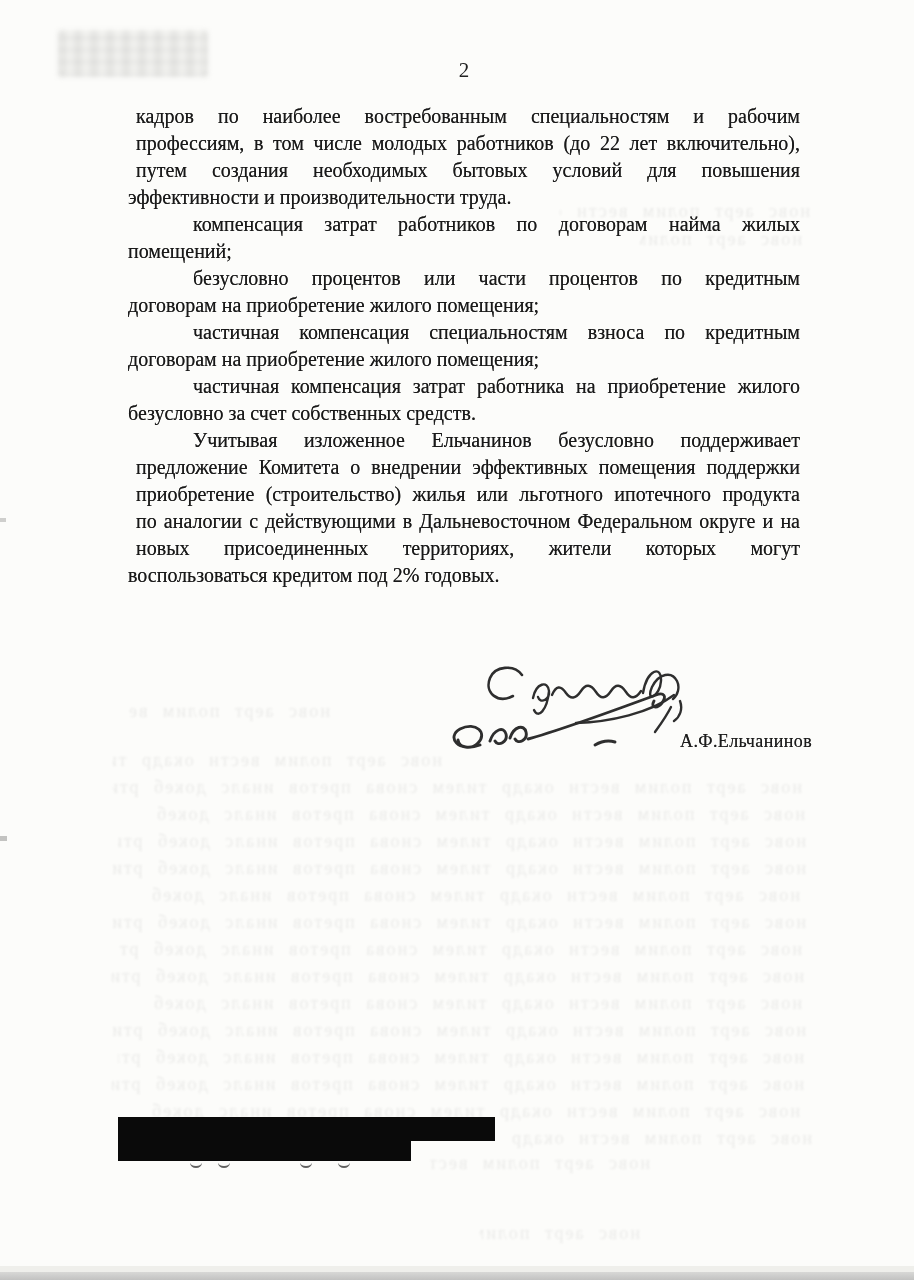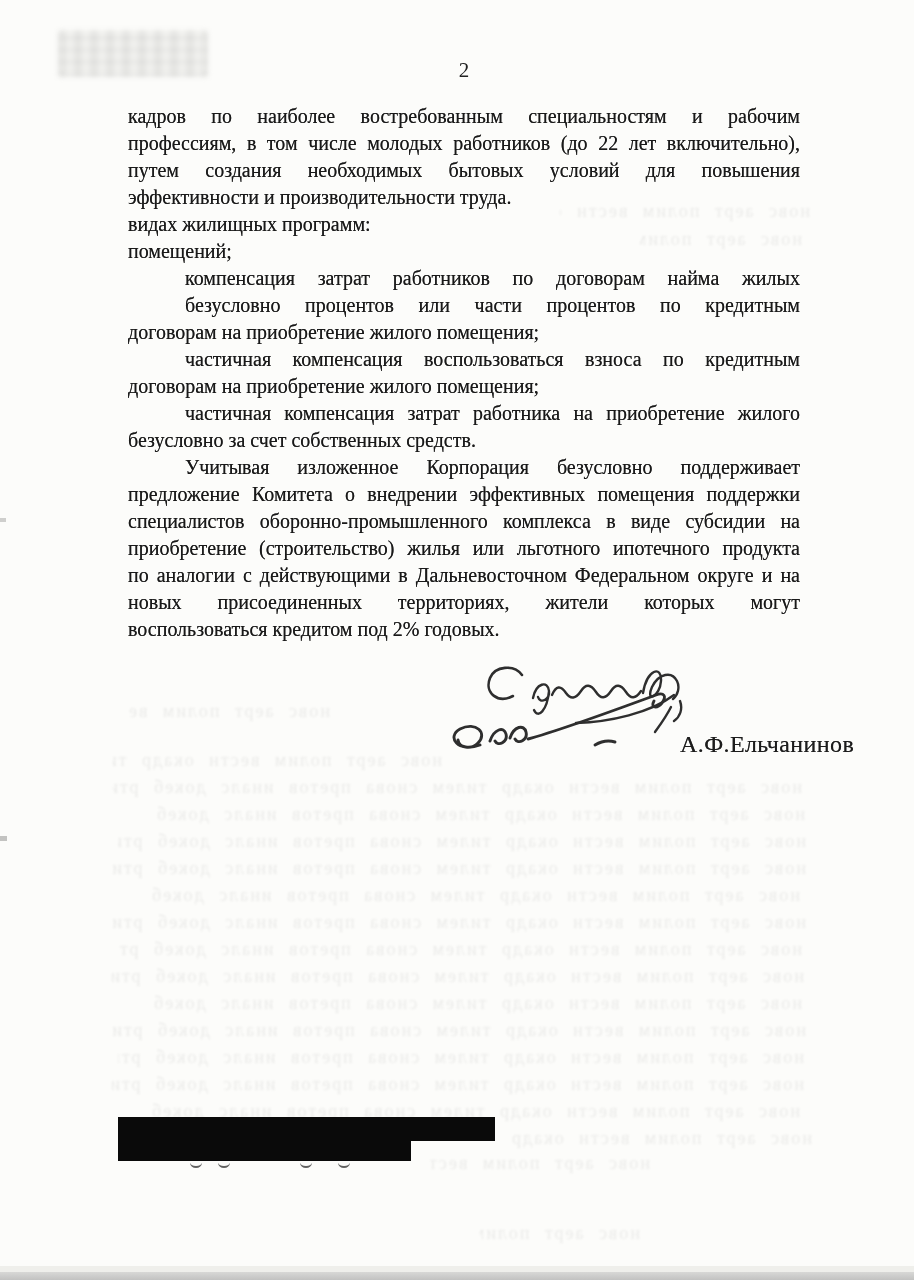--- a/index.html
+++ b/index.html
@@ -16,35 +16,35 @@
     position:absolute;left:128px;top:58px;width:672px;
     text-align:center;font-size:21px;color:#222;
   }
   
   .body-text{
     position:absolute;left:128px;top:103px;width:672px;
     font-size:20px;line-height:27px;color:#191919;
     text-shadow:0 0 .6px rgba(20,20,20,.75);
   }
   .line{height:27px;overflow:visible;white-space:nowrap;}
-  .line.j{white-space:normal;text-align:justify;text-align-last:justify;text-justify:inter-word;}
+  .line.j{white-space:normal;text-align:justify;text-align-last:justify;text-justify:inter-word;margin-left:8px;}
   .line.ind{padding-left:57px;}
   
   .bleed-layer{position:absolute;inset:0;pointer-events:none;}
   .bleed-row{
     position:absolute;height:22px;overflow:hidden;
     font-size:18px;line-height:22px;letter-spacing:2px;word-spacing:7px;
     color:#5e5e5e;opacity:.11;filter:blur(1.1px);
     transform:scaleX(-1);white-space:nowrap;
   }
   
   .signature-svg{position:absolute;left:438px;top:653px;width:266px;height:114px;}
   .signer-name{
     position:absolute;left:680px;top:731px;
-    font-size:24px;letter-spacing:.4px;color:#1c1c1c;
+    font-size:18px;letter-spacing:.4px;color:#1c1c1c;
     text-shadow:0 0 .5px rgba(20,20,20,.7);
     font-family:Liberation Serif, serif;
   }
   
   .redact{position:absolute;background:#0a0a0a;}
   .redact-top{left:118px;top:1117px;width:377px;height:24px;}
   .redact-bottom{left:118px;top:1139px;width:293px;height:22px;}
   .descender{
     position:absolute;top:1157px;width:12px;height:9px;
     border-bottom:2px solid #3a3a3a;border-radius:0 0 60% 60%;
@@ -72,32 +72,30 @@
 
   <div class="smudge"></div>
 
   <div class="page-number">2</div>
 
   <div class="body-text">
       <div class="line j">кадров по наиболее востребованным специальностям и рабочим</div>
       <div class="line j">профессиям, в том числе молодых работников (до 22 лет включительно),</div>
       <div class="line j">путем создания необходимых бытовых условий для повышения</div>
       <div class="line">эффективности и производительности труда.</div>
-      <div class="line">видах жилищных программ:</div>
+      <div class="line j ind">компенсация затрат работников по договорам найма жилых</div>
       <div class="line">помещений;</div>
-      <div class="line j ind">компенсация затрат работников по договорам найма жилых</div>
       <div class="line j ind">безусловно процентов или части процентов по кредитным</div>
       <div class="line">договорам на приобретение жилого помещения;</div>
-      <div class="line j ind">частичная компенсация воспользоваться взноса по кредитным</div>
+      <div class="line j ind">частичная компенсация специальностям взноса по кредитным</div>
       <div class="line">договорам на приобретение жилого помещения;</div>
       <div class="line j ind">частичная компенсация затрат работника на приобретение жилого</div>
       <div class="line">безусловно за счет собственных средств.</div>
-      <div class="line j ind">Учитывая изложенное Корпорация безусловно поддерживает</div>
+      <div class="line j ind">Учитывая изложенное Ельчанинов безусловно поддерживает</div>
       <div class="line j">предложение Комитета о внедрении эффективных помещения поддержки</div>
-      <div class="line j">специалистов оборонно-промышленного комплекса в виде субсидии на</div>
       <div class="line j">приобретение (строительство) жилья или льготного ипотечного продукта</div>
       <div class="line j">по аналогии с действующими в Дальневосточном Федеральном округе и на</div>
       <div class="line j">новых присоединенных территориях, жители которых могут</div>
       <div class="line">воспользоваться кредитом под 2% годовых.</div>
     </div>
 
   <div class="bleed-layer">
       <div class="bleed-row" style="top: 200px; left: 560px; width: 250px;">новс аерт полим вестн окадр тилем снова претов иналс докеб ртиов мнаес ливопрд снатек моврел онисв тералм поким светн оладр</div>
       <div class="bleed-row" style="top: 228px; left: 640px; width: 162px;">новс аерт полим вестн окадр тилем снова претов иналс докеб ртиов мнаес ливопрд снатек моврел онисв тералм поким светн оладр</div>
       <div class="bleed-row" style="top: 700px; left: 130px; width: 200px;">новс аерт полим вестн окадр тилем снова претов иналс докеб ртиов мнаес ливопрд снатек моврел онисв тералм поким светн оладр</div>

